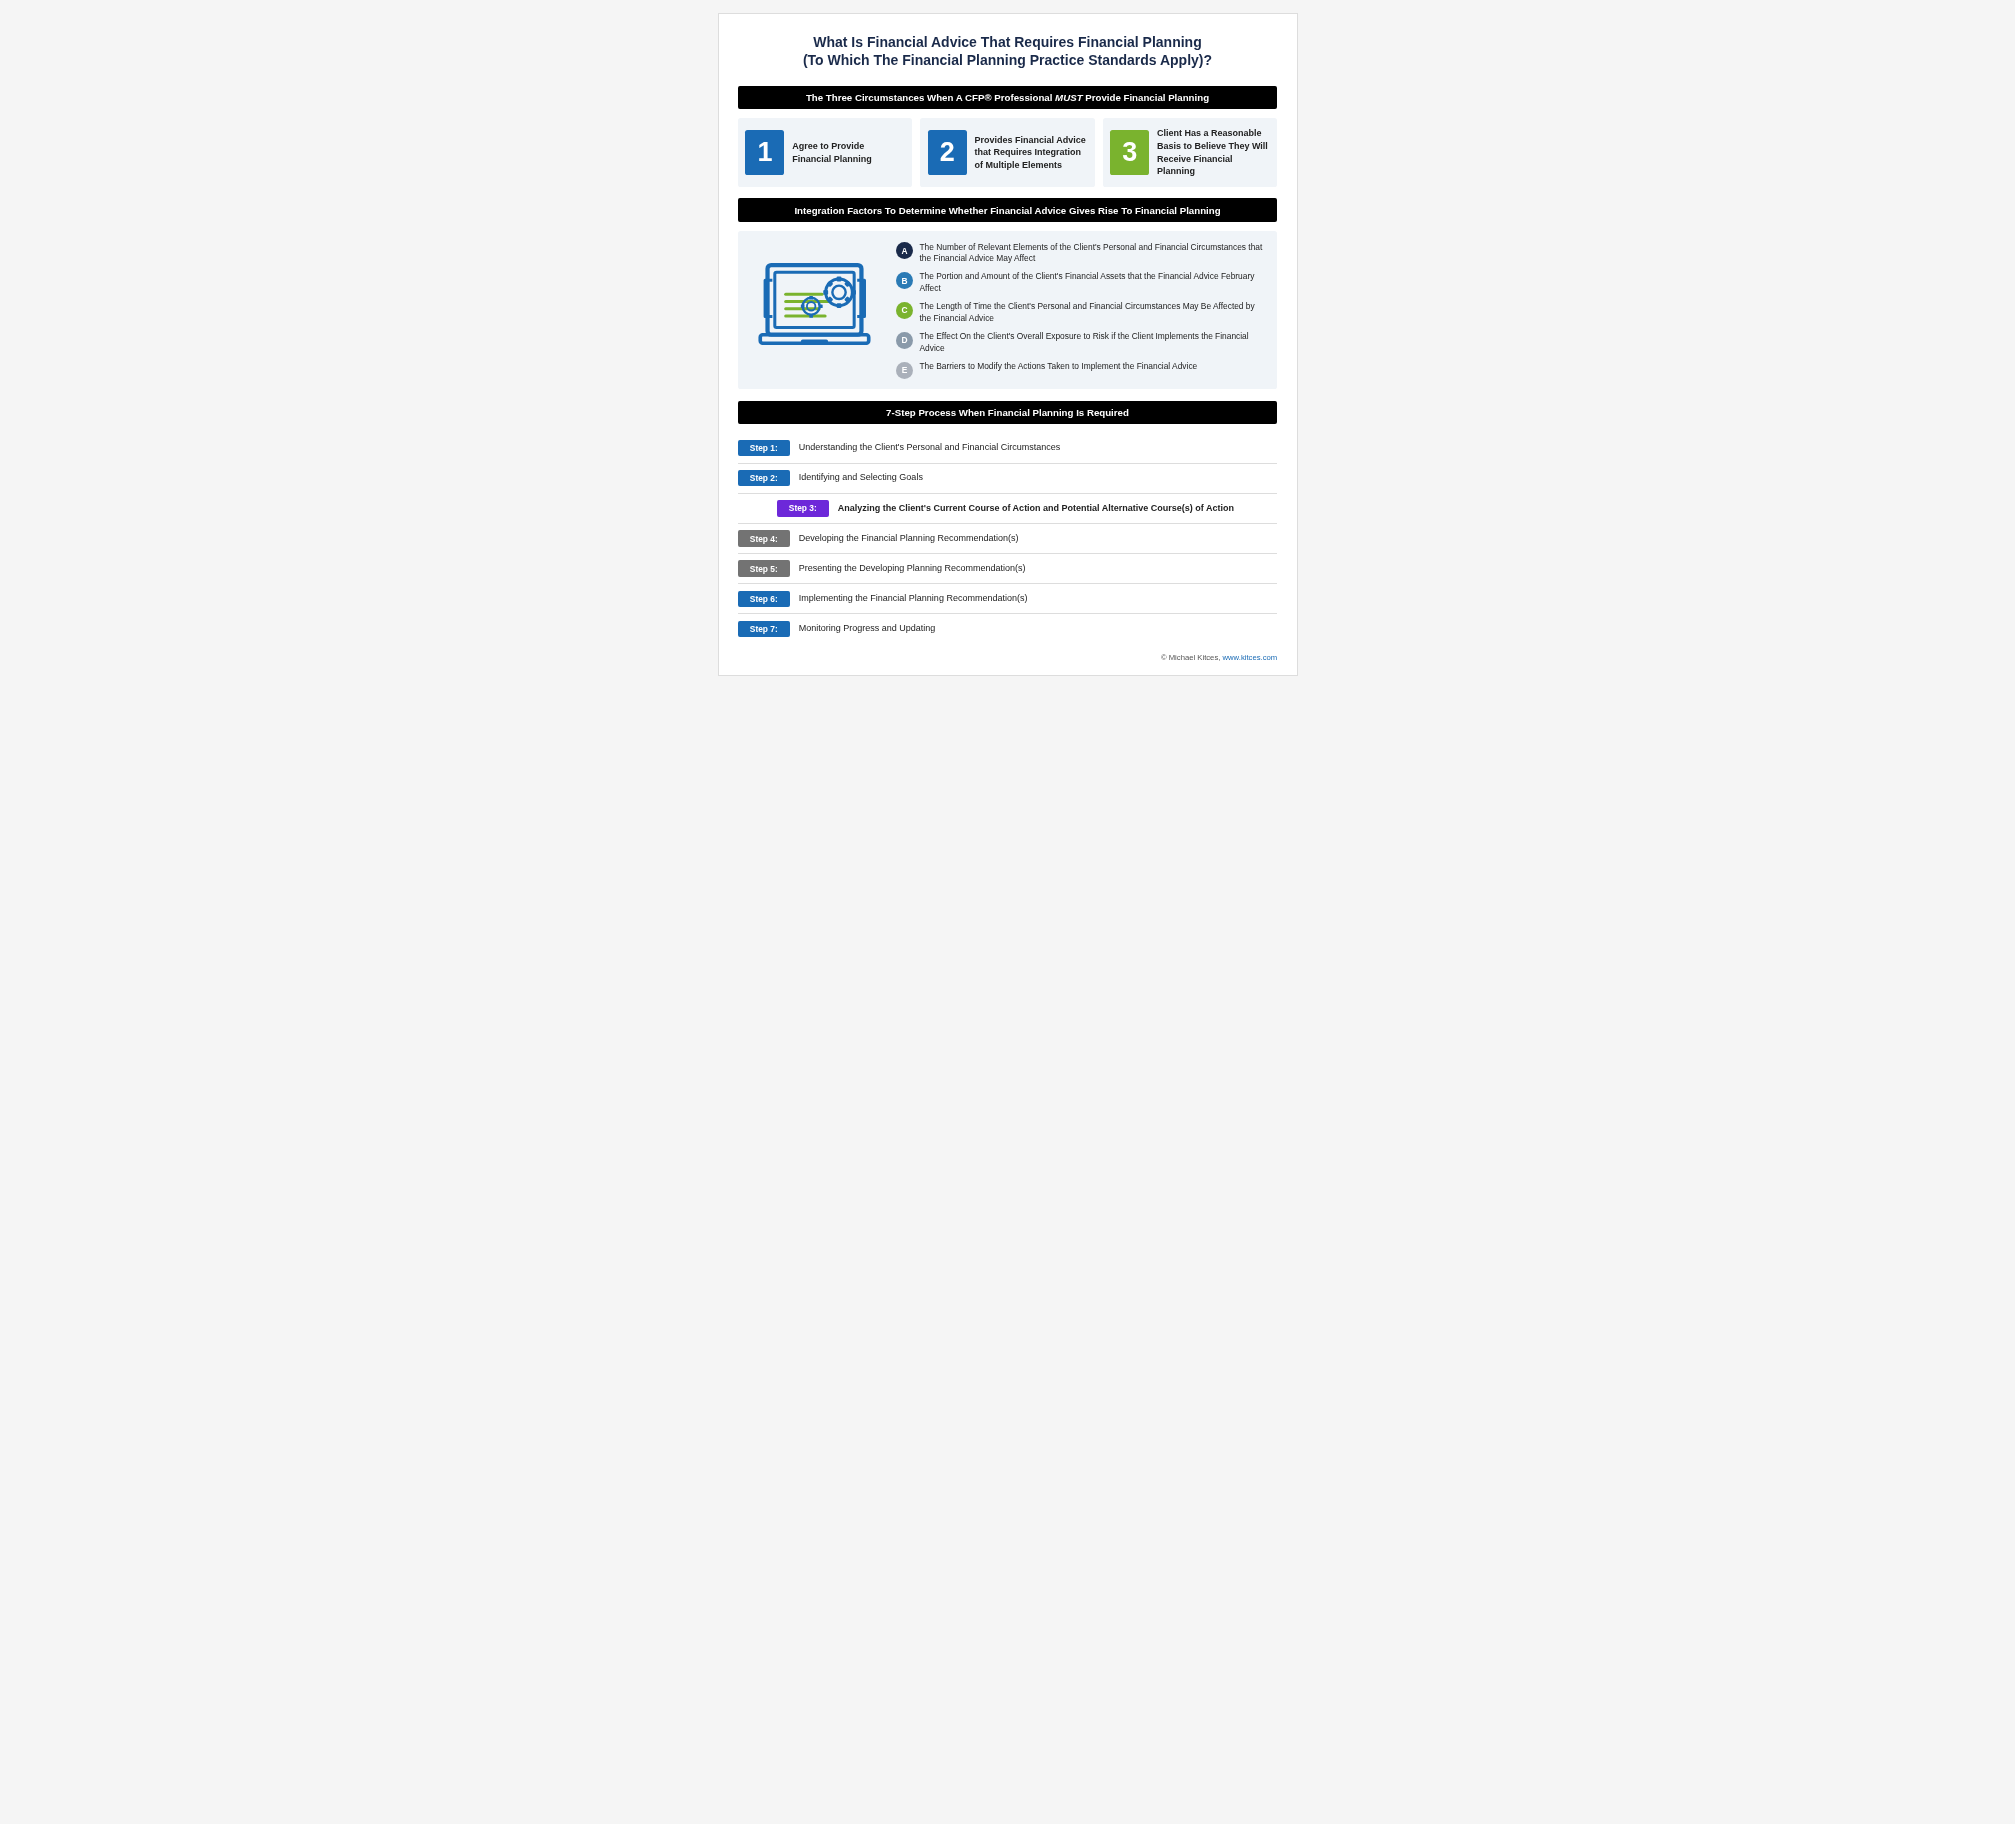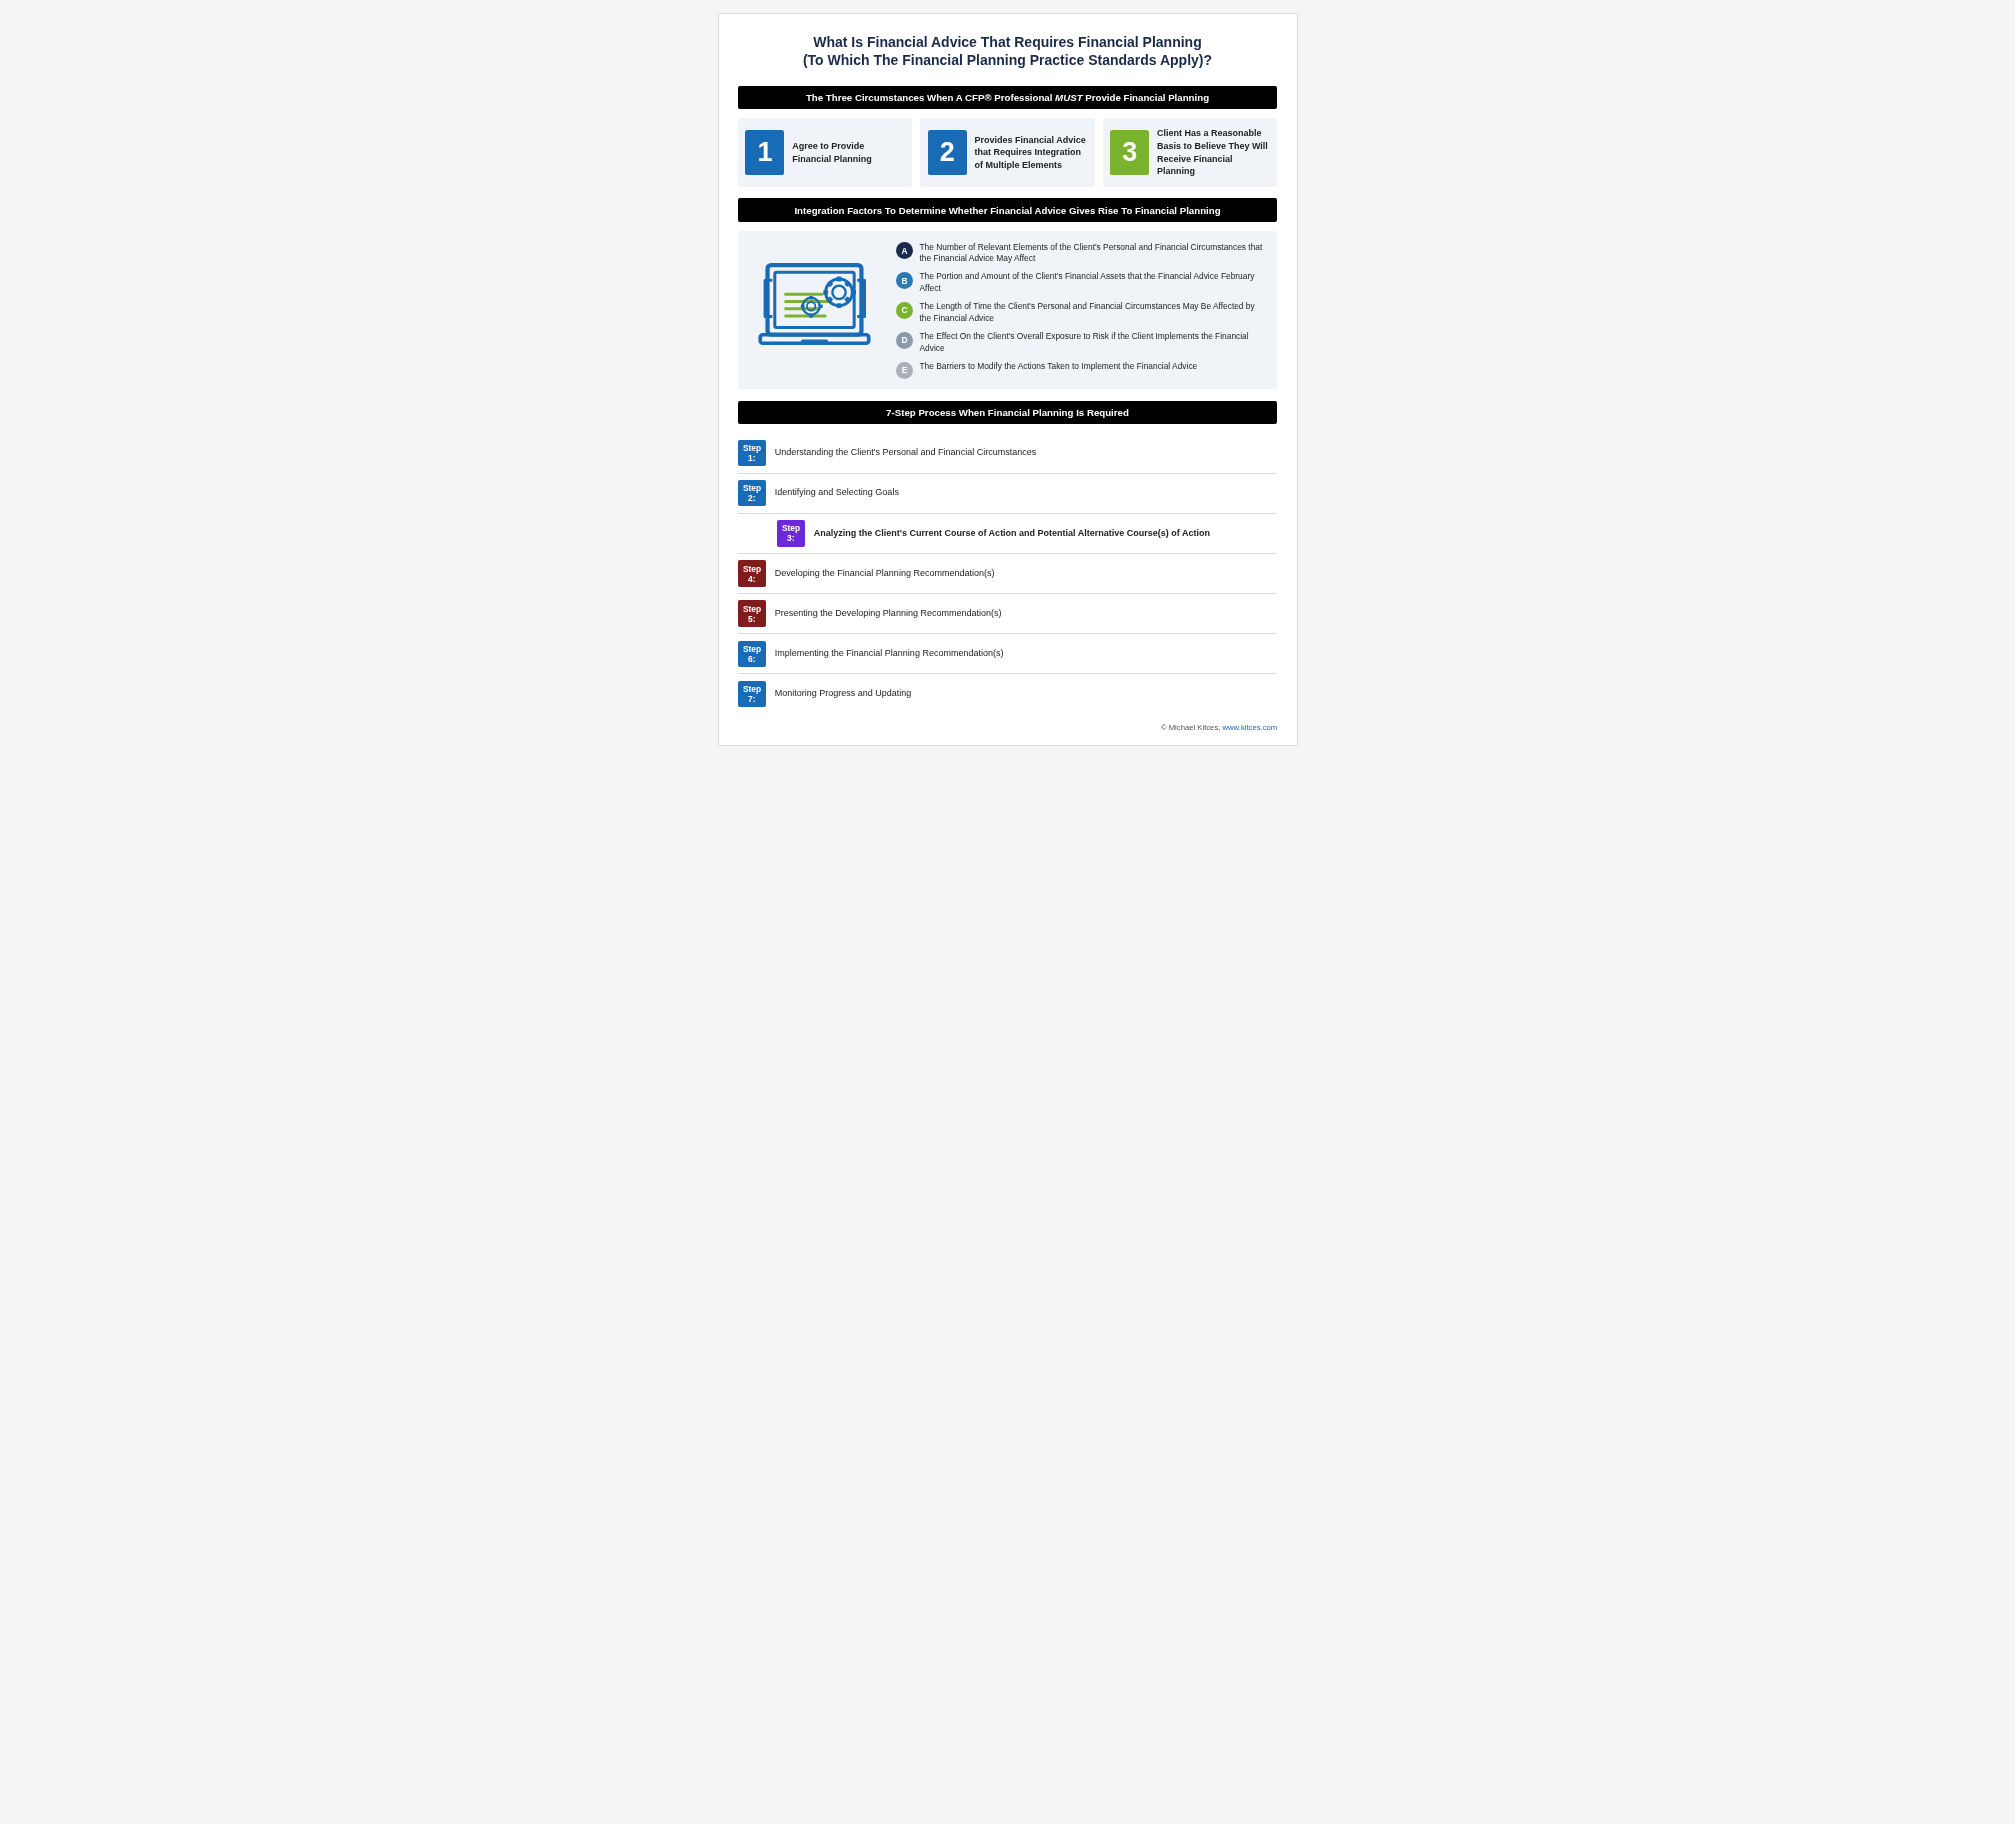--- a/index.html
+++ b/index.html
@@ -133,32 +133,32 @@
       display: flex;
       align-items: center;
       border-bottom: 0.6px solid #ddd;
       padding: 6.4px 0;
     }
     .step-row:last-child {
       border-bottom: none;
     }
     .step-label {
       flex-shrink: 0;
-      width: 28px;
+      width: 52px;
       padding: 3.2px 5.2px;
       border-radius: 1.9px;
       font-size: 8.4px;
       font-weight: bold;
       color: #fff;
       text-align: center;
       margin-right: 9px;
     }
     .step-label.blue { background: #1a6bb5; }
     .step-label.green { background: #6d28d9; margin-left: 39px; }
-    .step-label.gray { background: #7f1d1d; }
+    .step-label.gray { background: #737373; }
     .step-text {
       font-size: 9px;
       color: #222;
       line-height: 1.3;
     }
     .step-text.bold-green { font-weight: 600; }
     
     .footer {
       text-align: right;
       margin-top: 9px;

